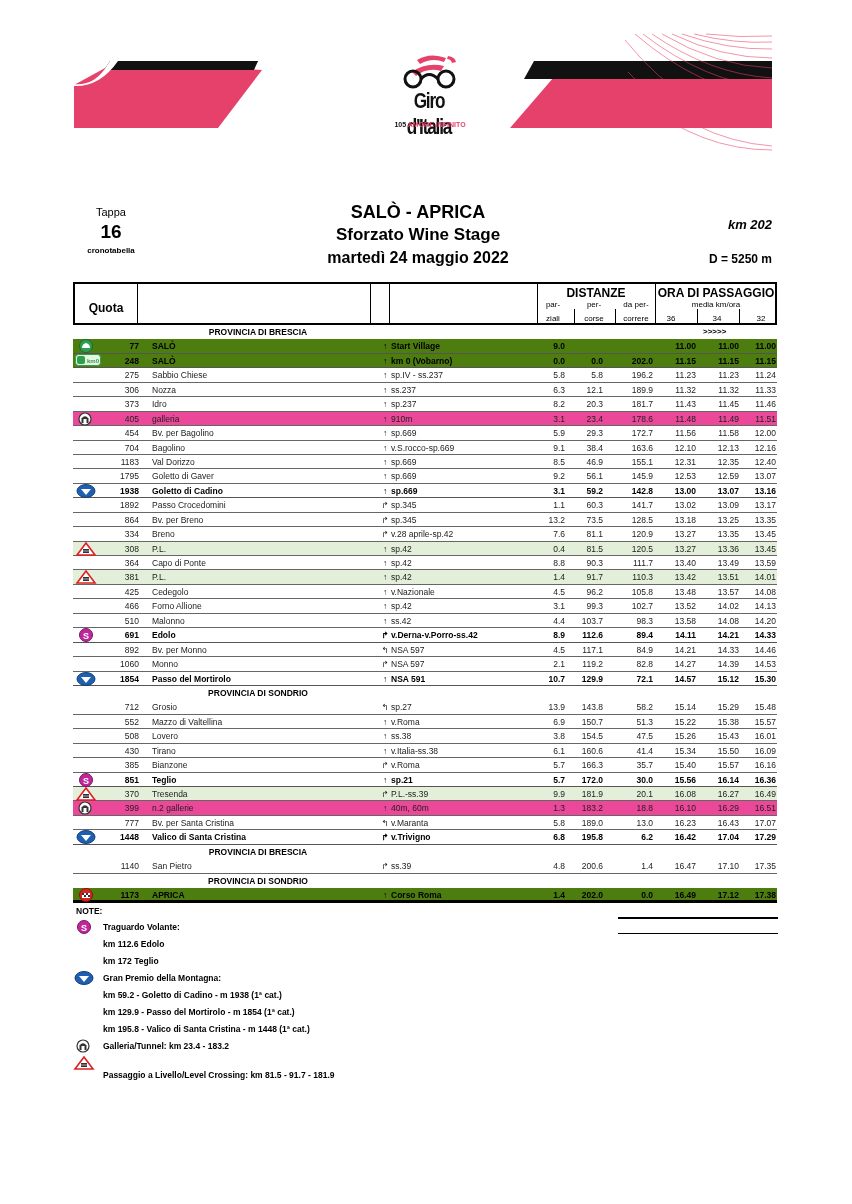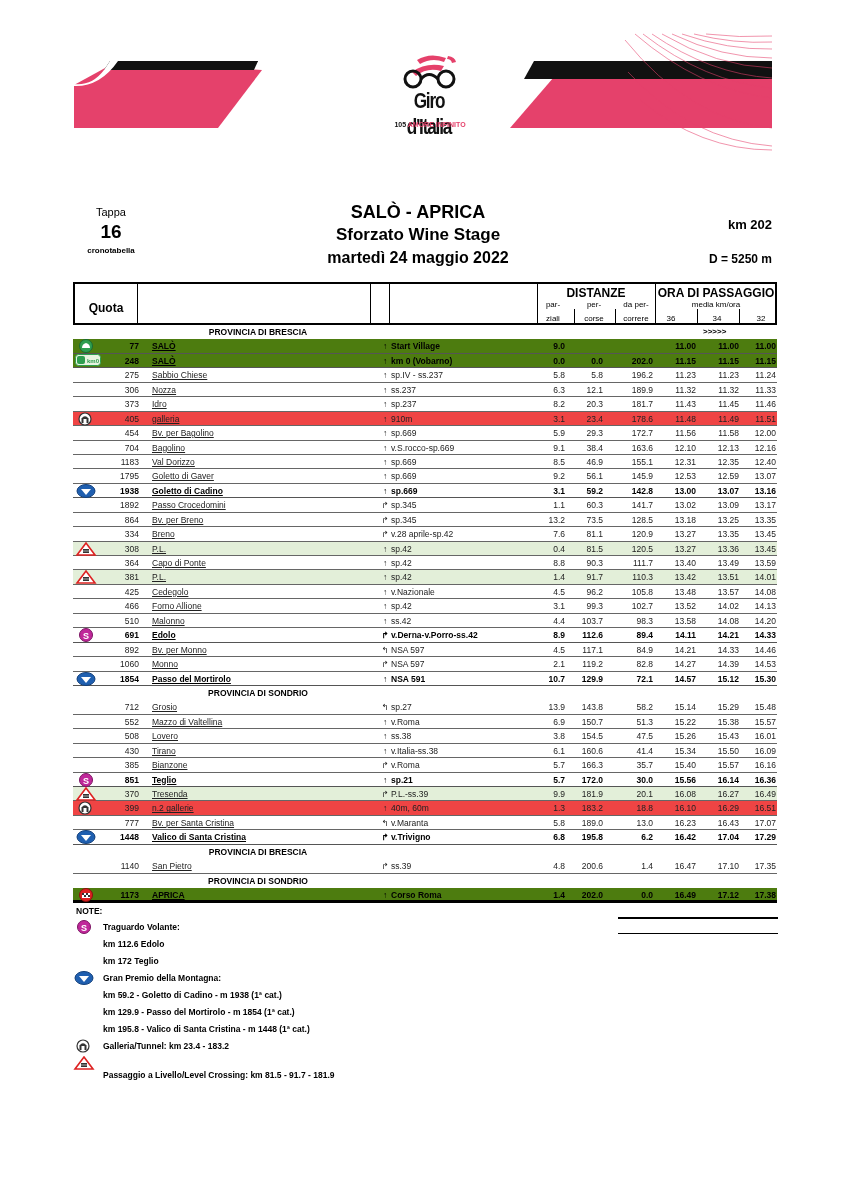--- a/index.html
+++ b/index.html
@@ -15,44 +15,44 @@
   .logo-sub { position: absolute; left: 380px; top: 121px; width: 100px; text-align: center; font-size: 7px; font-weight: bold; color: #111; }
   .logo-sub .pink { color: #e5416b; }
 
   
   .tappa-label { position: absolute; left: 86px; top: 206px; width: 50px; text-align: center; font-size: 11px; font-weight: normal; }
   .tappa-num { position: absolute; left: 86px; top: 221px; width: 50px; text-align: center; font-size: 19px; font-weight: bold; }
   .crono { position: absolute; left: 76px; top: 246px; width: 70px; text-align: center; font-size: 8px; font-weight: bold; }
   .title-main { position: absolute; left: 300px; top: 202px; width: 236px; text-align: center; font-size: 18px; font-weight: bold; }
   .title-sub { position: absolute; left: 300px; top: 225px; width: 236px; text-align: center; font-size: 17px; font-weight: bold; }
   .title-date { position: absolute; left: 300px; top: 249px; width: 236px; text-align: center; font-size: 16px; font-weight: bold; }
-  .km-total { position: absolute; left: 700px; top: 217px; width: 72px; text-align: right; font-size: 13px; font-weight: bold; }
+  .km-total { position: absolute; left: 700px; top: 217px; width: 72px; text-align: right; font-size: 13px; font-weight: bold; font-style: italic; }
   .dislivello { position: absolute; left: 680px; top: 252px; width: 92px; text-align: right; font-size: 12px; font-weight: bold; }
 
   
   .thead { position: absolute; left: 73px; top: 282px; width: 704px; height: 43px; border: 2px solid #000; }
   .thead .vline { position: absolute; top: 0; bottom: 0; border-left: 1px solid #000; }
   .thead .lbl { position: absolute; font-size: 8px; text-align: center; }
   .thead .bold { font-weight: bold; font-size: 12px; }
   .thead .subsep { position: absolute; bottom: 0; height: 14px; border-left: 1.5px solid #000; }
 
   .rows { position: absolute; left: 73px; top: 325px; width: 704px; }
   .row { position: relative; height: 14.45px; font-size: 8.5px; line-height: 14px; border-bottom: 1px solid #666; white-space: nowrap; }
   .row.province { border-bottom: none; }
   .row.province .prov-text { position: absolute; left: 0; width: 370px; text-align: center; font-weight: bold; font-size: 8.5px; }
   .row.province .dirhint { position: absolute; left: 630px; font-weight: bold; font-size: 8px; }
   .row.grey { background: #4d7c0f; font-weight: bold; border-bottom: 1.5px solid #555; }
-  .row.blue { background: #ef4444; }
+  .row.blue { background: #ec4899; }
   .row.green { background: #e3efd9; }
   .row.bold { font-weight: bold; border-bottom: 1.5px solid #555; }
   .row.finish { border-bottom: 3px solid #000; }
   .cell { position: absolute; top: 0; }
   .c-icon { left: 2px; width: 24px; height: 14px; }
   .c-quota { left: 36px; width: 30px; text-align: right; }
-  .c-loc { left: 79px; width: 220px; text-decoration: underline; }
+  .c-loc { left: 79px; width: 220px; }
   .c-dir { left: 300px; width: 24px; text-align: center; }
   .c-road { left: 318px; width: 145px; }
   .c-parz { left: 466px; width: 26px; text-align: right; }
   .c-perc { left: 500px; width: 30px; text-align: right; }
   .c-dap { left: 550px; width: 30px; text-align: right; }
   .c-t36 { left: 593px; width: 30px; text-align: right; }
   .c-t34 { left: 636px; width: 30px; text-align: right; }
   .c-t32 { left: 673px; width: 30px; text-align: right; }
   .row:not(.bold):not(.grey) .cell { color: #222; }
 

